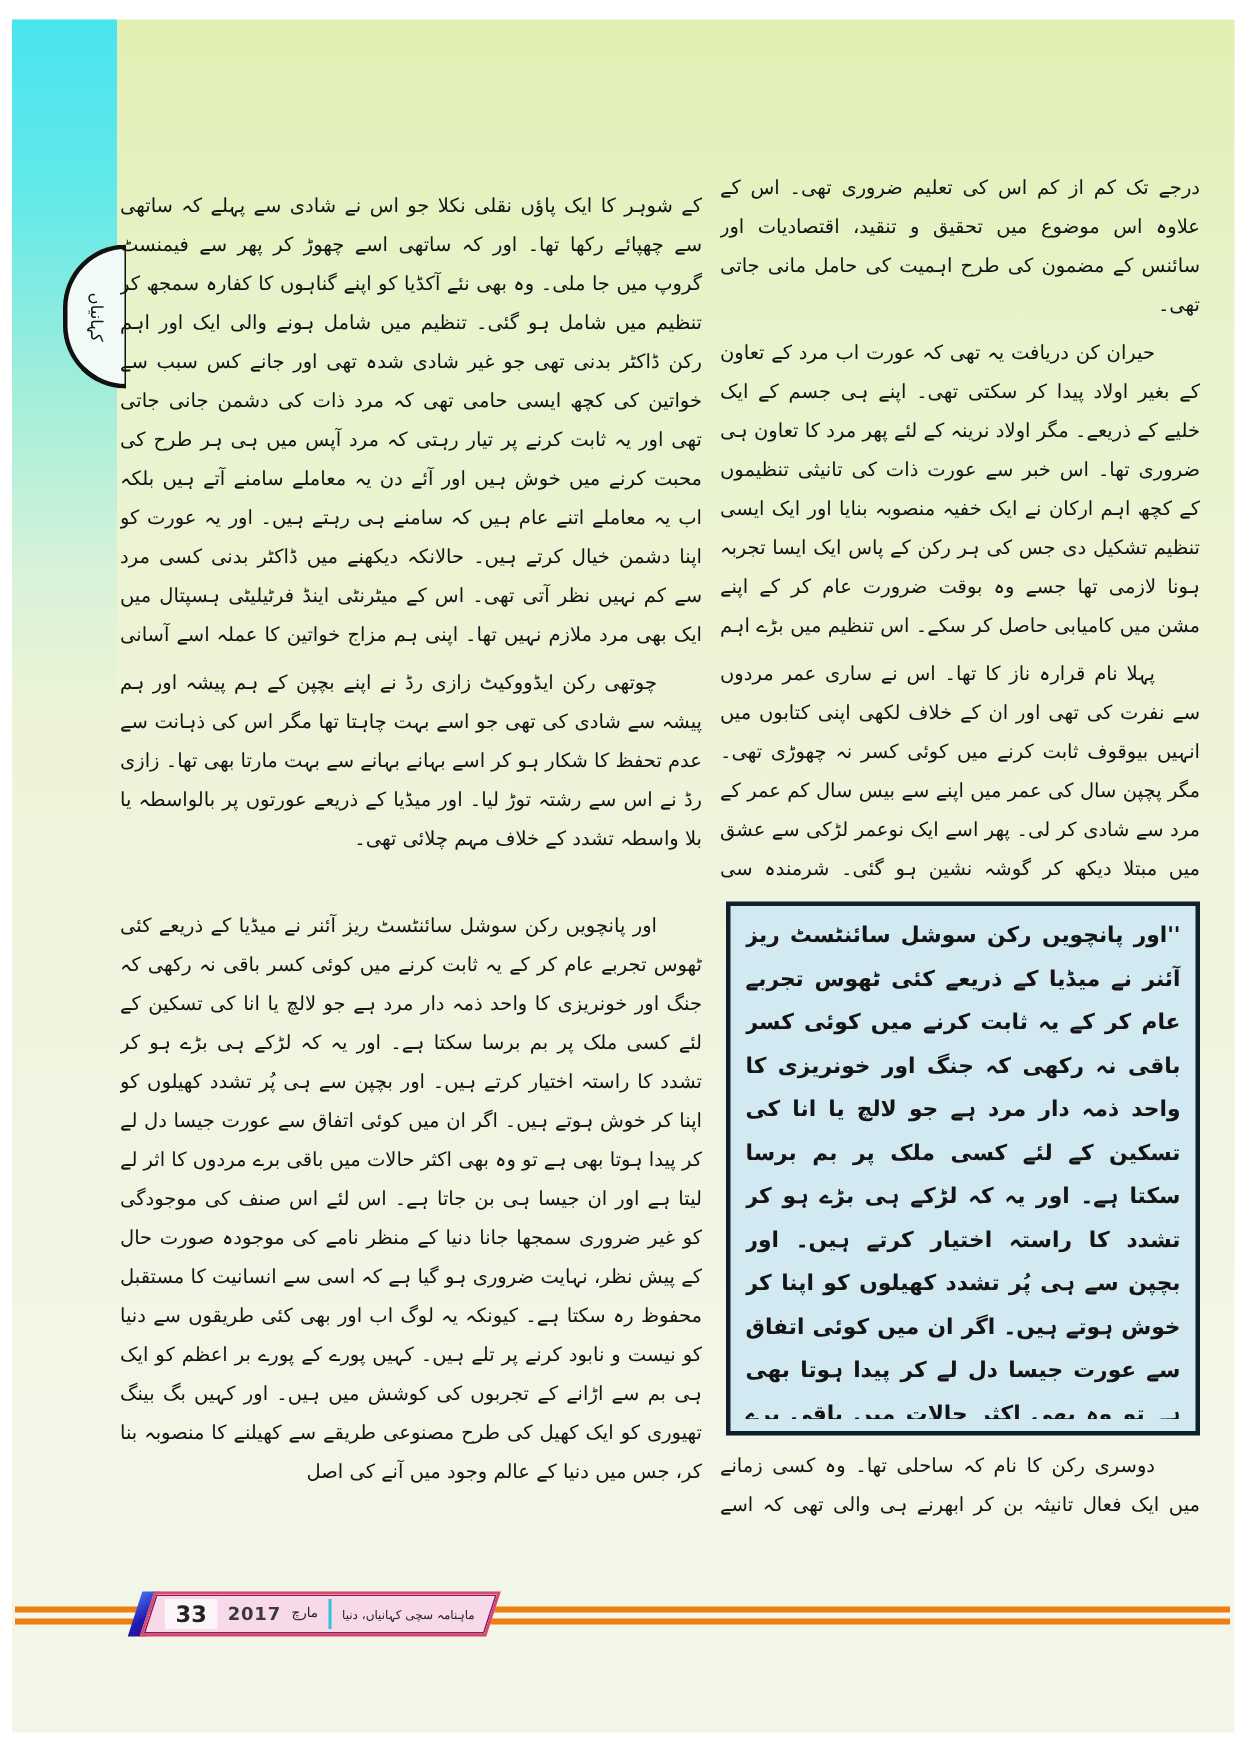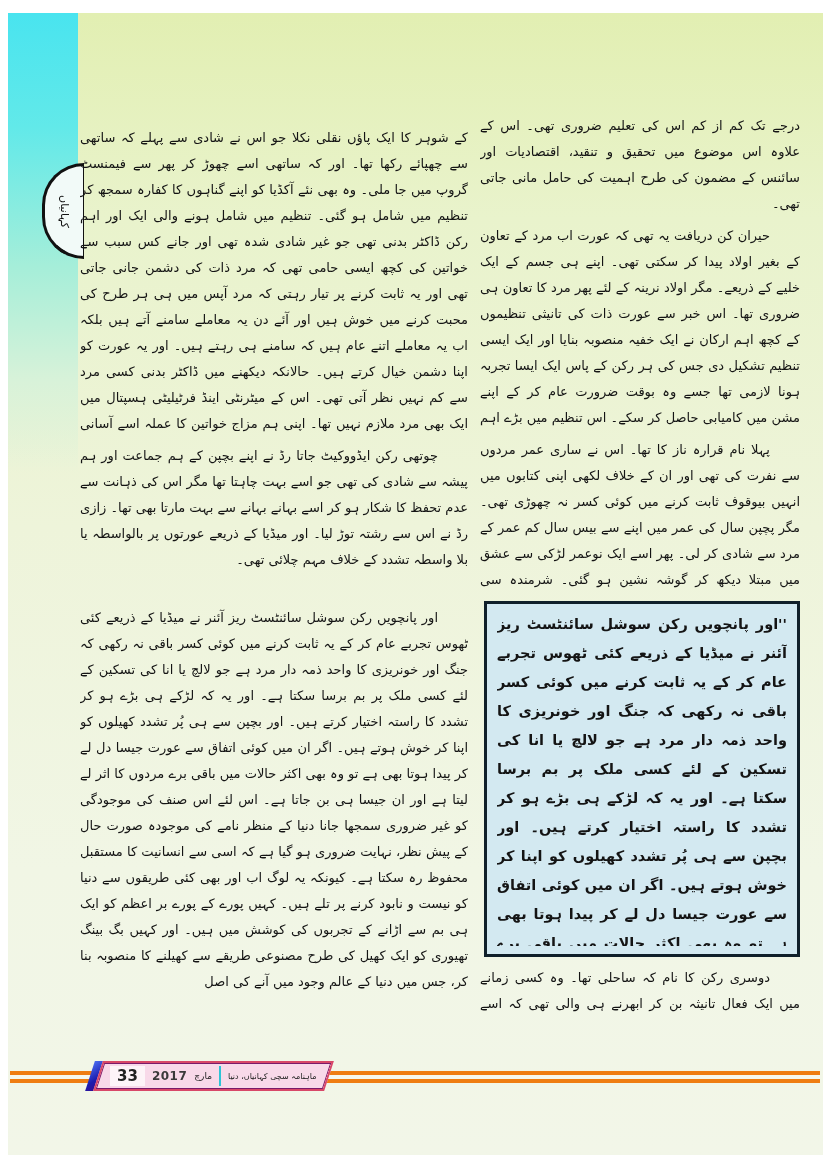--- a/index.html
+++ b/index.html
@@ -60,21 +60,21 @@
       <p class="p l8 indent">حیران کن دریافت یہ تھی کہ عورت اب مرد کے تعاون کے بغیر اولاد پیدا کر سکتی تھی۔ اپنے ہی جسم کے ایک خلیے کے ذریعے۔ مگر اولاد نرینہ کے لئے پھر مرد کا تعاون ہی ضروری تھا۔ اس خبر سے عورت ذات کی تانیثی تنظیموں کے کچھ اہم ارکان نے ایک خفیہ منصوبہ بنایا اور ایک ایسی تنظیم تشکیل دی جس کی ہر رکن کے پاس ایک ایسا تجربہ ہونا لازمی تھا جسے وہ بوقت ضرورت عام کر کے اپنے مشن میں کامیابی حاصل کر سکے۔ اس تنظیم میں بڑے اہم نام تھے۔ جو بعد کو صدیوں تک زبان زد رہے تھے۔</p>
       <p class="p l6 indent">پہلا نام قرارہ ناز کا تھا۔ اس نے ساری عمر مردوں سے نفرت کی تھی اور ان کے خلاف لکھی اپنی کتابوں میں انہیں بیوقوف ثابت کرنے میں کوئی کسر نہ چھوڑی تھی۔ مگر پچپن سال کی عمر میں اپنے سے بیس سال کم عمر کے مرد سے شادی کر لی۔ پھر اسے ایک نوعمر لڑکی سے عشق میں مبتلا دیکھ کر گوشہ نشین ہو گئی۔ شرمندہ سی قرارہ ناز نے تنظیم میں شامل ہونے کے لئے فوراً ہاں کر لی تھی۔</p>
       <div class="quote-box">
         <p class="p">''اور پانچویں رکن سوشل سائنٹسٹ ریز آئنر نے میڈیا کے ذریعے کئی ٹھوس تجربے عام کر کے یہ ثابت کرنے میں کوئی کسر باقی نہ رکھی کہ جنگ اور خونریزی کا واحد ذمہ دار مرد ہے جو لالچ یا انا کی تسکین کے لئے کسی ملک پر بم برسا سکتا ہے۔ اور یہ کہ لڑکے ہی بڑے ہو کر تشدد کا راستہ اختیار کرتے ہیں۔ اور بچپن سے ہی پُر تشدد کھیلوں کو اپنا کر خوش ہوتے ہیں۔ اگر ان میں کوئی اتفاق سے عورت جیسا دل لے کر پیدا ہوتا بھی ہے تو وہ بھی اکثر حالات میں باقی برے مردوں کا اثر لے لیتا ہے اور ان جیسا ہی بن جاتا ہے۔ اس لئے اس صنف کی موجودگی کو غیر ضروری سمجھا جانا دنیا کے منظر نامے کی موجودہ صورت حال کے پیش نظر، نہایت ضروری ہو گیا ہے کہ اسی سے انسانیت کا مستقبل محفوظ رہ سکتا ہے''</p>
       </div>
       <p class="p l2 indent">دوسری رکن کا نام کہ ساحلی تھا۔ وہ کسی زمانے میں ایک فعال تانیثہ بن کر ابھرنے ہی والی تھی کہ اسے محبت ہو گئی اور شادی کر بیٹھی۔ اس</p>
     </div>
 
     <div class="col col-second">
       <p class="p l12">کے شوہر کا ایک پاؤں نقلی نکلا جو اس نے شادی سے پہلے کہ ساتھی سے چھپائے رکھا تھا۔ اور کہ ساتھی اسے چھوڑ کر پھر سے فیمنسٹ گروپ میں جا ملی۔ وہ بھی نئے آکڈیا کو اپنے گناہوں کا کفارہ سمجھ کر تنظیم میں شامل ہو گئی۔ تنظیم میں شامل ہونے والی ایک اور اہم رکن ڈاکٹر بدنی تھی جو غیر شادی شدہ تھی اور جانے کس سبب سے خواتین کی کچھ ایسی حامی تھی کہ مرد ذات کی دشمن جانی جاتی تھی اور یہ ثابت کرنے پر تیار رہتی کہ مرد آپس میں ہی ہر طرح کی محبت کرنے میں خوش ہیں اور آئے دن یہ معاملے سامنے آتے ہیں بلکہ اب یہ معاملے اتنے عام ہیں کہ سامنے ہی رہتے ہیں۔ اور یہ عورت کو اپنا دشمن خیال کرتے ہیں۔ حالانکہ دیکھنے میں ڈاکٹر بدنی کسی مرد سے کم نہیں نظر آتی تھی۔ اس کے میٹرنٹی اینڈ فرٹیلیٹی ہسپتال میں ایک بھی مرد ملازم نہیں تھا۔ اپنی ہم مزاج خواتین کا عملہ اسے آسانی سے مل گیا تھا۔</p>
-      <p class="p l6 indent">چوتھی رکن ایڈووکیٹ جاتا رڈ نے اپنے بچپن کے ہم جماعت اور ہم پیشہ سے شادی کی تھی جو اسے بہت چاہتا تھا مگر اس کی ذہانت سے عدم تحفظ کا شکار ہو کر اسے بہانے بہانے سے بہت مارتا بھی تھا۔ زازی رڈ نے اس سے رشتہ توڑ لیا۔ اور میڈیا کے ذریعے عورتوں پر بالواسطہ یا بلا واسطہ تشدد کے خلاف مہم چلائی تھی۔</p>
+      <p class="p l6 indent">چوتھی رکن ایڈووکیٹ زازی رڈ نے اپنے بچپن کے ہم پیشہ اور ہم پیشہ سے شادی کی تھی جو اسے بہت چاہتا تھا مگر اس کی ذہانت سے عدم تحفظ کا شکار ہو کر اسے بہانے بہانے سے بہت مارتا بھی تھا۔ زازی رڈ نے اس سے رشتہ توڑ لیا۔ اور میڈیا کے ذریعے عورتوں پر بالواسطہ یا بلا واسطہ تشدد کے خلاف مہم چلائی تھی۔</p>
       <p class="p l16 indent">اور پانچویں رکن سوشل سائنٹسٹ ریز آئنر نے میڈیا کے ذریعے کئی ٹھوس تجربے عام کر کے یہ ثابت کرنے میں کوئی کسر باقی نہ رکھی کہ جنگ اور خونریزی کا واحد ذمہ دار مرد ہے جو لالچ یا انا کی تسکین کے لئے کسی ملک پر بم برسا سکتا ہے۔ اور یہ کہ لڑکے ہی بڑے ہو کر تشدد کا راستہ اختیار کرتے ہیں۔ اور بچپن سے ہی پُر تشدد کھیلوں کو اپنا کر خوش ہوتے ہیں۔ اگر ان میں کوئی اتفاق سے عورت جیسا دل لے کر پیدا ہوتا بھی ہے تو وہ بھی اکثر حالات میں باقی برے مردوں کا اثر لے لیتا ہے اور ان جیسا ہی بن جاتا ہے۔ اس لئے اس صنف کی موجودگی کو غیر ضروری سمجھا جانا دنیا کے منظر نامے کی موجودہ صورت حال کے پیش نظر، نہایت ضروری ہو گیا ہے کہ اسی سے انسانیت کا مستقبل محفوظ رہ سکتا ہے۔ کیونکہ یہ لوگ اب اور بھی کئی طریقوں سے دنیا کو نیست و نابود کرنے پر تلے ہیں۔ کہیں پورے کے پورے بر اعظم کو ایک ہی بم سے اڑانے کے تجربوں کی کوشش میں ہیں۔ اور کہیں بگ بینگ تھیوری کو ایک کھیل کی طرح مصنوعی طریقے سے کھیلنے کا منصوبہ بنا کر، جس میں دنیا کے عالم وجود میں آنے کی اصل</p>
     </div>
 
     <div class="footer-rule"></div>
 
     <div class="footer-badge">
       <div class="badge-blue"></div>
       <div class="badge-body">
         <div class="badge-inner">
           <span class="badge-num">33</span>

